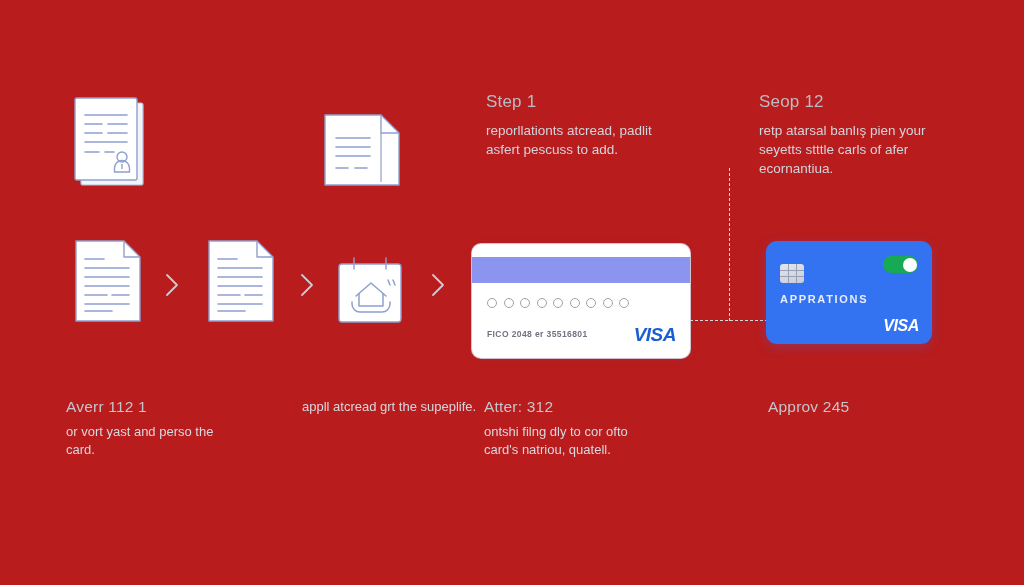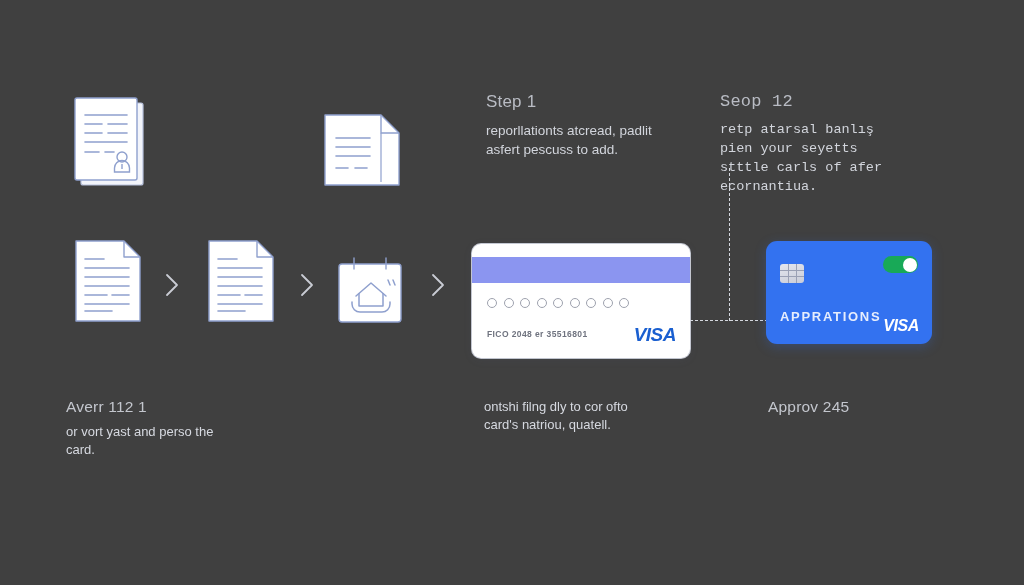--- a/index.html
+++ b/index.html
@@ -10,21 +10,21 @@
     width: 1024px;
     height: 585px;
     background: #ffffff;
     font-family: "Liberation Sans", sans-serif;
     overflow: hidden;
     position: relative;
   }
   .canvas {
     position: absolute;
     inset: 0;
-    background: #404040;
+    background: #b91c1c;
   }
 
   
   .step-block { position: absolute; width: 170px; }
   .step-title {
     font-size: 17px;
     color: #b9bcc4;
     letter-spacing: .2px;
     margin: 0 0 9px 0;
     font-weight: 400;
@@ -141,22 +141,22 @@
     background: #9aa0b4;
     display: block;
   }
   .chip .h1 { left: 0; right: 0; top: 6px; height: 1px; }
   .chip .h2 { left: 0; right: 0; top: 12px; height: 1px; }
   .chip .v1 { top: 0; bottom: 0; left: 8px; width: 1px; }
   .chip .v2 { top: 0; bottom: 0; left: 16px; width: 1px; }
   .card-blue-label {
     position: absolute;
     left: 14px;
-    top: 68px;
-    font-size: 13px;
+    top: 52px;
+    font-size: 11px;
     letter-spacing: 1.7px;
     font-weight: 700;
     color: #e6edfd;
   }
   .toggle {
     position: absolute;
     right: 14px;
     top: 15px;
     width: 35px;
     height: 17px;
@@ -234,21 +234,21 @@
         <line x1="33" y1="56" x2="45" y2="56"></line>
       </g>
     </svg>
   </div>
 
   <div class="step-block" style="left:486px; top:92px;">
     <div class="step-title">Step 1</div>
     <div class="step-body">reporllationts atcread, padlit asfert pescuss to add.</div>
   </div>
 
-  <div class="step-block" style="left:720px; top:92px;font-family:Liberation Mono, monospace;">
+  <div class="step-block" style="left:759px; top:92px;">
     <div class="step-title">Seop 12</div>
     <div class="step-body">retp atarsal banlış pien your seyetts stttle carls of afer ecornantiua.</div>
   </div>
 
   <div class="icon-wrap" style="left:74px; top:239px;">
     <svg width="70" height="84" viewBox="0 0 70 84">
       <path d="M2 2 h48 l16 16 v64 h-64 z" fill="#ffffff" stroke="#8fa0ce" stroke-width="1.4" stroke-linejoin="round"></path>
       <path d="M50 2 v16 h16" fill="none" stroke="#8fa0ce" stroke-width="1.4" stroke-linejoin="round"></path>
       <g stroke="#8fa0ce" stroke-width="1.6" stroke-linecap="round">
         <line x1="11" y1="20" x2="30" y2="20"></line>
@@ -348,23 +348,25 @@
     </div>
     <div class="visa-light">VISA</div>
   </div>
 
   <div class="cap-block" style="left:66px; top:398px;">
     <div class="cap-title">Averr 112 1</div>
     <div class="cap-body">or vort yast and perso the card.</div>
   </div>
 
   <div class="cap-block" style="left:302px; top:398px;">
+    <div class="cap-body">appll atcread grt the supeplife.</div>
   </div>
 
   <div class="cap-block" style="left:484px; top:398px;">
+    <div class="cap-title">Atter: 312</div>
     <div class="cap-body">ontshi filng dly to cor ofto card's natriou, quatell.</div>
   </div>
 
   <div class="cap-block" style="left:768px; top:398px;">
     <div class="cap-title">Approv 245</div>
   </div>
 
 </div>
 
 </body></html>

